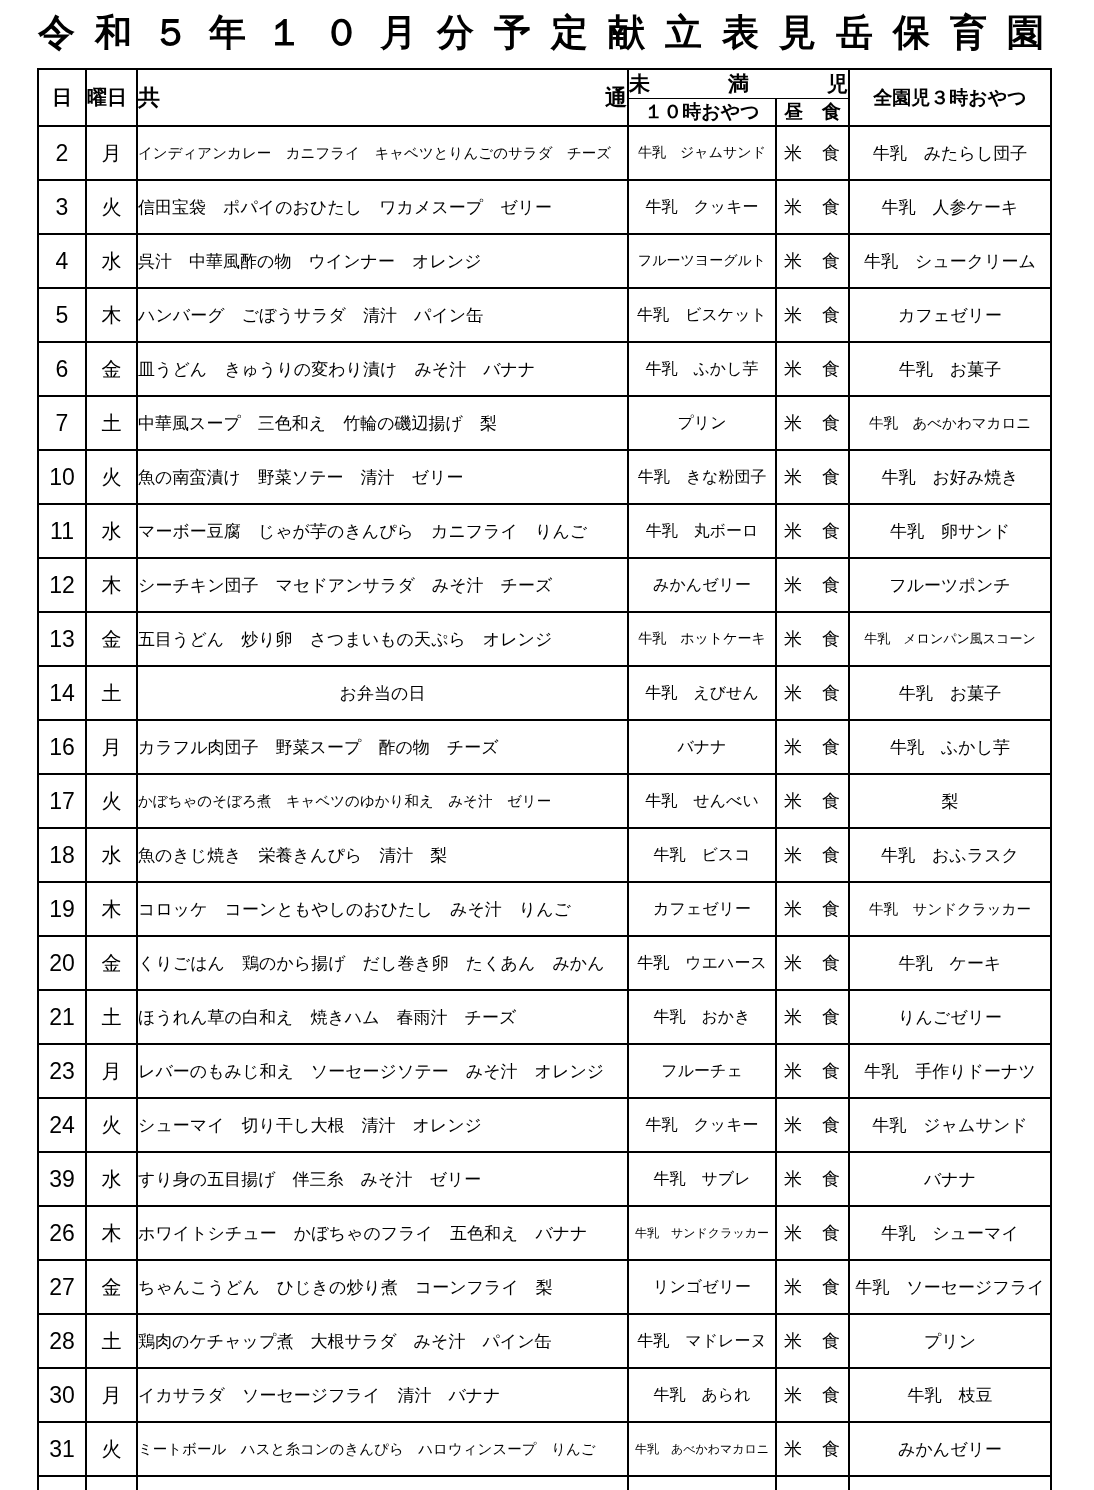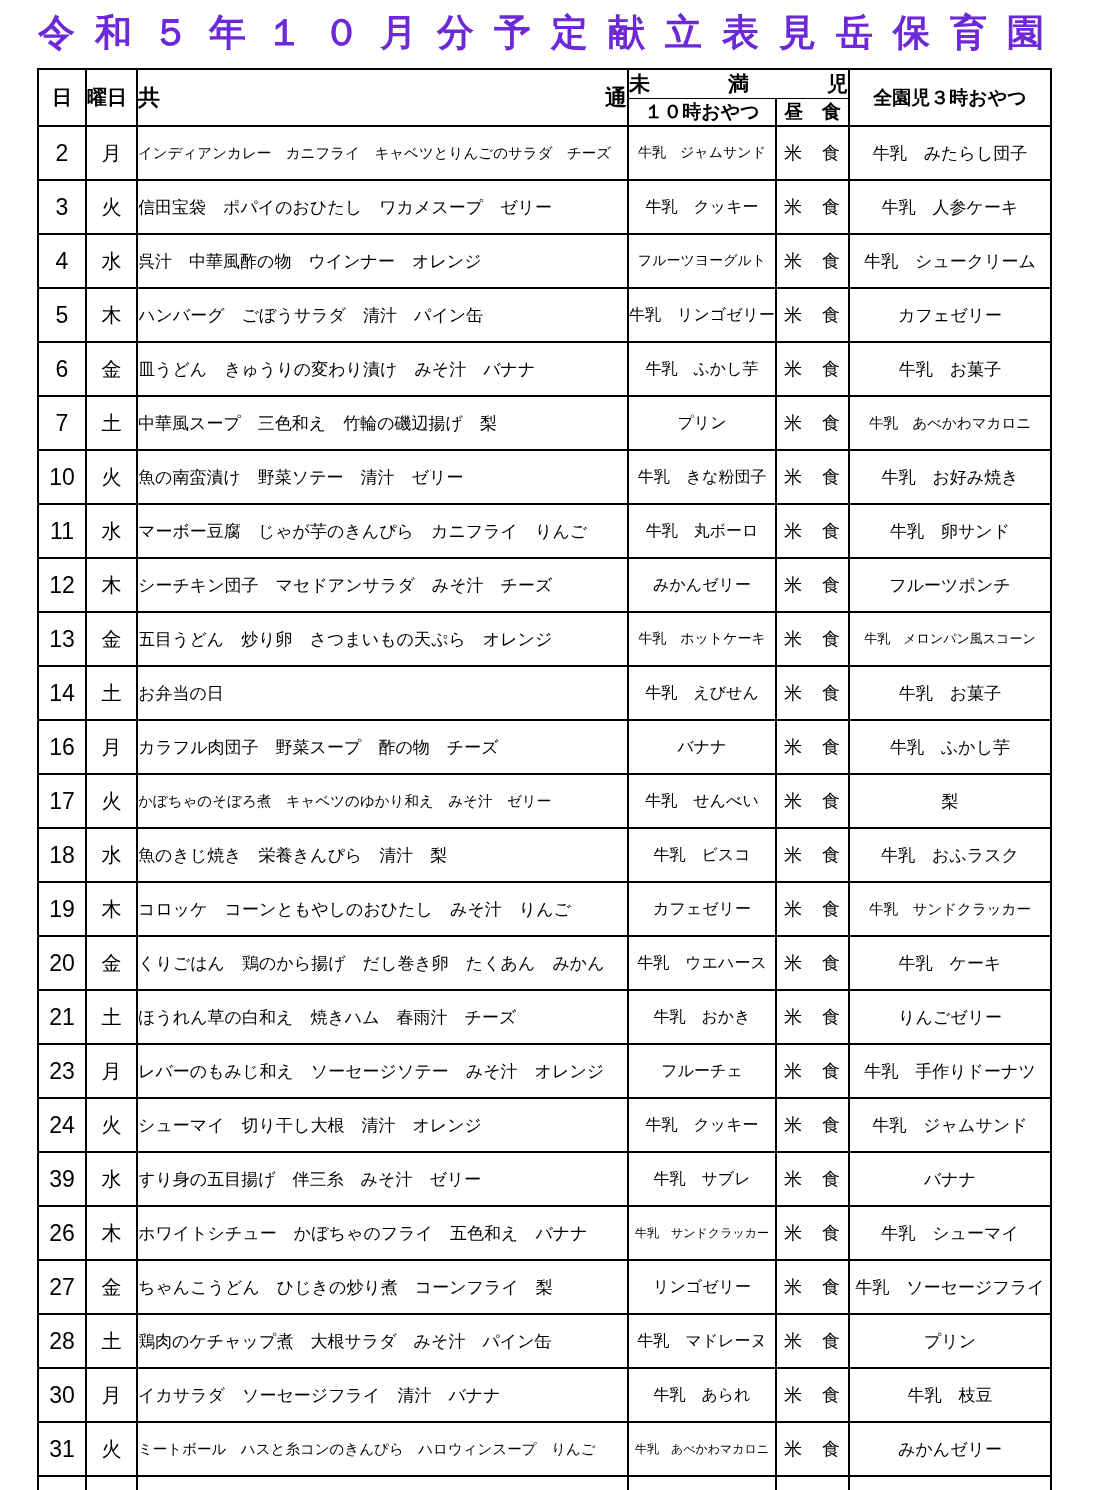--- a/index.html
+++ b/index.html
@@ -14,21 +14,21 @@
     color: #000000;
   }
   .doc-title {
     position: absolute;
     left: 38px;
     top: 8px;
     font-size: 37px;
     font-weight: 700;
     letter-spacing: 20px;
     white-space: nowrap;
-    color: #6d28d9;
+    color: #000000;
   }
   table.menu {
     position: absolute;
     left: 37px;
     top: 68px;
     width: 1013px;
     border-collapse: collapse;
     table-layout: fixed;
   }
   table.menu th, table.menu td {
@@ -56,23 +56,23 @@
     text-align-last: justify;
     padding: 0 12px;
     border-bottom: 1px solid #000000 !important;
   }
   .th-snack10 { font-size: 19px; text-align: center; border-top: 1px solid #000000 !important; }
   .th-lunch   { font-size: 19px; text-align: center; border-top: 1px solid #000000 !important; }
   .th-snack3  { font-size: 19px; text-align: center; margin-left: 32px; }
   tbody tr { height: 54px; }
   td.col-day    { font-size: 23px; text-align: center; }
   td.col-wd     { font-size: 20px; text-align: center; }
-  td.col-common { font-size: 17px; text-align: left; padding: 0 6px; border-radius: 26px; }
+  td.col-common { font-size: 17px; text-align: left; padding: 0 6px; }
   td.col-common.sz-s { font-size: 14.5px; }
-  td.col-common.center { }
+  td.col-common.center { text-align: center; }
   td.col-snack10 { font-size: 16px; text-align: center; }
   td.col-snack10.sz-s  { font-size: 14px; }
   td.col-snack10.sz-xs { font-size: 12px; }
   td.col-lunch  { font-size: 18px; text-align: center; letter-spacing: 1px; margin-left: 20px; }
   td.col-snack3 { font-size: 17px; text-align: center; }
   td.col-snack3.sz-s  { font-size: 14.5px; }
   td.col-snack3.sz-xs { font-size: 13px; }
   tbody tr.stub { height: 16px; }
 </style>
 </head>
@@ -126,21 +126,21 @@
       <td class="col-wd">水</td>
       <td class="col-common">呉汁　中華風酢の物　ウインナー　オレンジ</td>
       <td class="col-snack10 sz-s">フルーツヨーグルト</td>
       <td class="col-lunch">米　食</td>
       <td class="col-snack3">牛乳　シュークリーム</td>
     </tr>
         <tr>
       <td class="col-day">5</td>
       <td class="col-wd">木</td>
       <td class="col-common">ハンバーグ　ごぼうサラダ　清汁　パイン缶</td>
-      <td class="col-snack10">牛乳　リンゴゼリー</td>
+      <td class="col-snack10">牛乳　ビスケット</td>
       <td class="col-lunch">米　食</td>
       <td class="col-snack3">カフェゼリー</td>
     </tr>
         <tr>
       <td class="col-day">6</td>
       <td class="col-wd">金</td>
       <td class="col-common">皿うどん　きゅうりの変わり漬け　みそ汁　バナナ</td>
       <td class="col-snack10">牛乳　ふかし芋</td>
       <td class="col-lunch">米　食</td>
       <td class="col-snack3">牛乳　お菓子</td>

